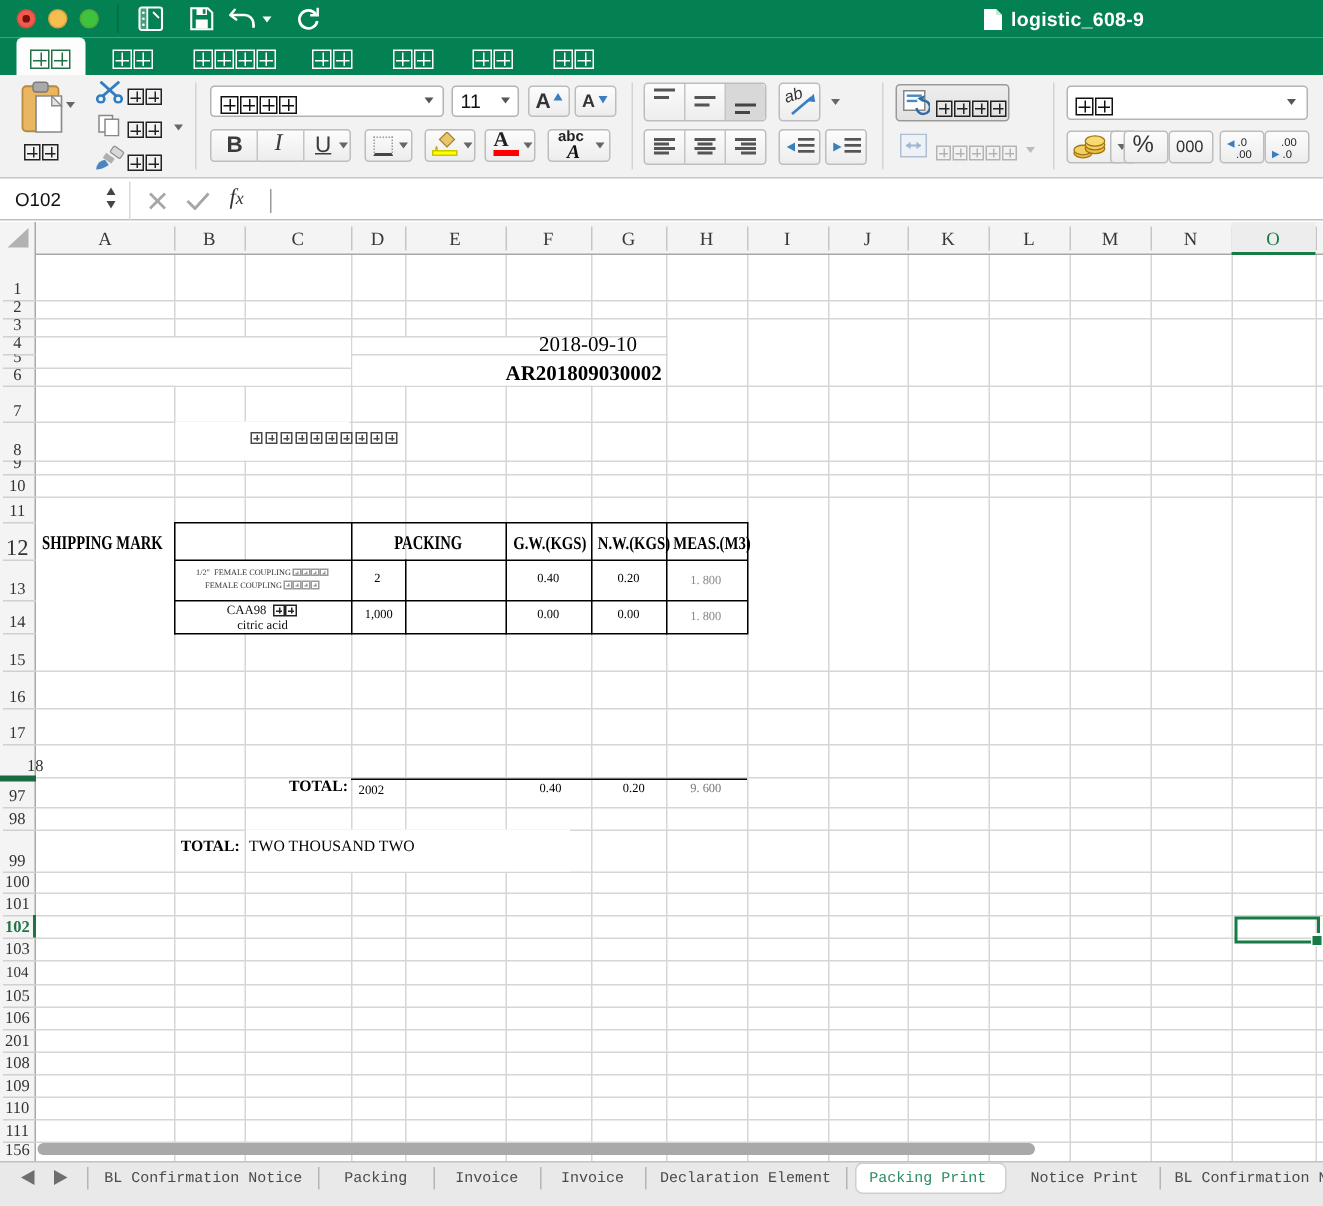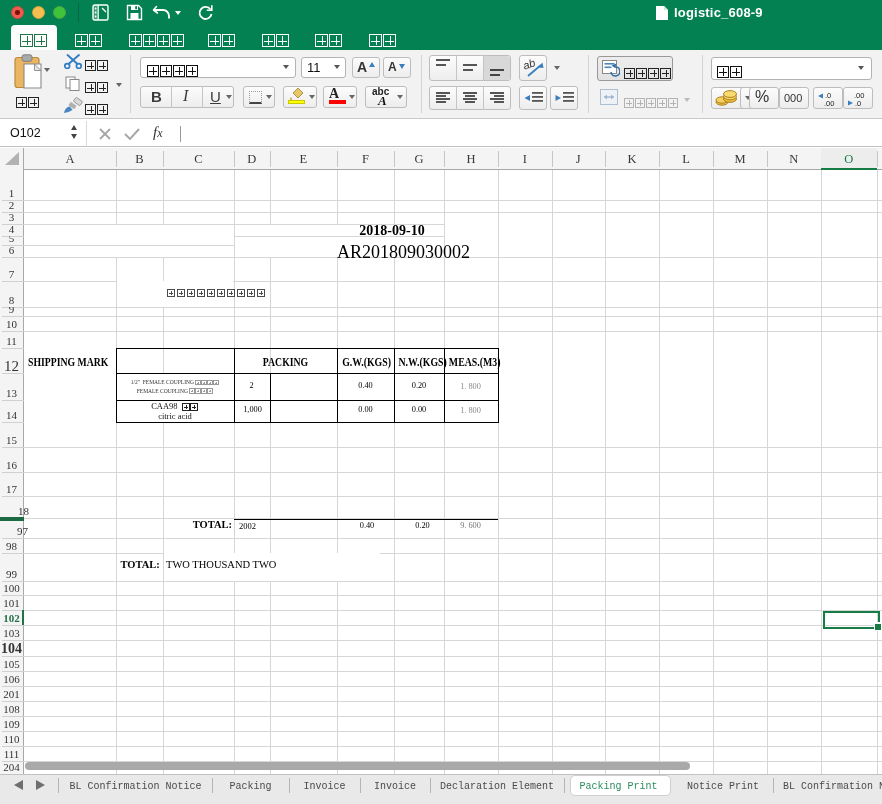--- a/index.html
+++ b/index.html
@@ -297,52 +297,52 @@
 <div class="abs ser" style="left:0;top:400px;width:23px;height:21px;overflow:hidden;display:flex;align-items:flex-end;justify-content:center;font-size:11px;line-height:12.5px;color:#333;font-weight:400">14</div>
 <div class="abs" style="left:2px;top:422px;width:22px;height:1px;background:#d0d0d0"></div>
 <div class="abs ser" style="left:0;top:423px;width:23px;height:23px;overflow:hidden;display:flex;align-items:flex-end;justify-content:center;font-size:11px;line-height:12.5px;color:#333;font-weight:400">15</div>
 <div class="abs" style="left:2px;top:447px;width:22px;height:1px;background:#d0d0d0"></div>
 <div class="abs ser" style="left:0;top:447px;width:23px;height:24px;overflow:hidden;display:flex;align-items:flex-end;justify-content:center;font-size:11px;line-height:12.5px;color:#333;font-weight:400">16</div>
 <div class="abs" style="left:2px;top:472px;width:22px;height:1px;background:#d0d0d0"></div>
 <div class="abs ser" style="left:0;top:472px;width:23px;height:23px;overflow:hidden;display:flex;align-items:flex-end;justify-content:center;font-size:11px;line-height:12.5px;color:#333;font-weight:400">17</div>
 <div class="abs" style="left:2px;top:496px;width:22px;height:1px;background:#d0d0d0"></div>
 <div class="abs ser" style="left:12px;top:496px;width:23px;height:21px;overflow:hidden;display:flex;align-items:flex-end;justify-content:center;font-size:11px;line-height:12.5px;color:#333;font-weight:400">18</div>
 <div class="abs" style="left:2px;top:518px;width:22px;height:1px;background:#d0d0d0"></div>
-<div class="abs ser" style="left:11px;top:520px;width:23px;height:17px;overflow:hidden;display:flex;align-items:flex-end;justify-content:center;font-size:11px;line-height:12.5px;color:#333;font-weight:400">97</div>
+<div class="abs ser" style="left:0;top:520px;width:23px;height:17px;overflow:hidden;display:flex;align-items:flex-end;justify-content:center;font-size:11px;line-height:12.5px;color:#333;font-weight:400">97</div>
 <div class="abs" style="left:2px;top:538px;width:22px;height:1px;background:#d0d0d0"></div>
 <div class="abs ser" style="left:0;top:538px;width:23px;height:14px;overflow:hidden;display:flex;align-items:flex-end;justify-content:center;font-size:11px;line-height:12.5px;color:#333;font-weight:400">98</div>
 <div class="abs" style="left:2px;top:553px;width:22px;height:1px;background:#d0d0d0"></div>
 <div class="abs ser" style="left:0;top:553px;width:23px;height:27px;overflow:hidden;display:flex;align-items:flex-end;justify-content:center;font-size:11px;line-height:12.5px;color:#333;font-weight:400">99</div>
 <div class="abs" style="left:2px;top:581px;width:22px;height:1px;background:#d0d0d0"></div>
 <div class="abs ser" style="left:0;top:581px;width:23px;height:13px;overflow:hidden;display:flex;align-items:flex-end;justify-content:center;font-size:11px;line-height:12.5px;color:#333;font-weight:400">100</div>
 <div class="abs" style="left:2px;top:595px;width:22px;height:1px;background:#d0d0d0"></div>
 <div class="abs ser" style="left:0;top:595px;width:23px;height:14px;overflow:hidden;display:flex;align-items:flex-end;justify-content:center;font-size:11px;line-height:12.5px;color:#333;font-weight:400">101</div>
 <div class="abs" style="left:2px;top:610px;width:22px;height:1px;background:#d0d0d0"></div>
 <div class="abs ser" style="left:0;top:610px;width:23px;height:14px;overflow:hidden;display:flex;align-items:flex-end;justify-content:center;font-size:11px;line-height:12.5px;color:#217346;font-weight:700">102</div>
 <div class="abs" style="left:2px;top:625px;width:22px;height:1px;background:#d0d0d0"></div>
 <div class="abs" style="left:22px;top:610px;width:2px;height:15px;background:#217346"></div>
 <div class="abs ser" style="left:0;top:625px;width:23px;height:14px;overflow:hidden;display:flex;align-items:flex-end;justify-content:center;font-size:11px;line-height:12.5px;color:#333;font-weight:400">103</div>
 <div class="abs" style="left:2px;top:640px;width:22px;height:1px;background:#d0d0d0"></div>
-<div class="abs ser" style="left:0;top:640px;width:23px;height:15px;overflow:hidden;display:flex;align-items:flex-end;justify-content:center;font-size:14px;line-height:12.5px;color:#333;font-weight:700">104</div>
+<div class="abs ser" style="left:0;top:640px;width:23px;height:15px;overflow:hidden;display:flex;align-items:flex-end;justify-content:center;font-size:10px;line-height:12.5px;color:#333;font-weight:400">104</div>
 <div class="abs" style="left:2px;top:656px;width:22px;height:1px;background:#d0d0d0"></div>
 <div class="abs ser" style="left:0;top:656px;width:23px;height:14px;overflow:hidden;display:flex;align-items:flex-end;justify-content:center;font-size:11px;line-height:12.5px;color:#333;font-weight:400">105</div>
 <div class="abs" style="left:2px;top:671px;width:22px;height:1px;background:#d0d0d0"></div>
 <div class="abs ser" style="left:0;top:671px;width:23px;height:14px;overflow:hidden;display:flex;align-items:flex-end;justify-content:center;font-size:11px;line-height:12.5px;color:#333;font-weight:400">106</div>
 <div class="abs" style="left:2px;top:686px;width:22px;height:1px;background:#d0d0d0"></div>
 <div class="abs ser" style="left:0;top:686px;width:23px;height:14px;overflow:hidden;display:flex;align-items:flex-end;justify-content:center;font-size:11px;line-height:12.5px;color:#333;font-weight:400">201</div>
 <div class="abs" style="left:2px;top:701px;width:22px;height:1px;background:#d0d0d0"></div>
 <div class="abs ser" style="left:0;top:701px;width:23px;height:14px;overflow:hidden;display:flex;align-items:flex-end;justify-content:center;font-size:11px;line-height:12.5px;color:#333;font-weight:400">108</div>
 <div class="abs" style="left:2px;top:716px;width:22px;height:1px;background:#d0d0d0"></div>
 <div class="abs ser" style="left:0;top:716px;width:23px;height:14px;overflow:hidden;display:flex;align-items:flex-end;justify-content:center;font-size:11px;line-height:12.5px;color:#333;font-weight:400">109</div>
 <div class="abs" style="left:2px;top:731px;width:22px;height:1px;background:#d0d0d0"></div>
 <div class="abs ser" style="left:0;top:731px;width:23px;height:14px;overflow:hidden;display:flex;align-items:flex-end;justify-content:center;font-size:11px;line-height:12.5px;color:#333;font-weight:400">110</div>
 <div class="abs" style="left:2px;top:746px;width:22px;height:1px;background:#d0d0d0"></div>
 <div class="abs ser" style="left:0;top:746px;width:23px;height:14px;overflow:hidden;display:flex;align-items:flex-end;justify-content:center;font-size:11px;line-height:12.5px;color:#333;font-weight:400">111</div>
 <div class="abs" style="left:2px;top:761px;width:22px;height:1px;background:#d0d0d0"></div>
-<div class="abs ser" style="left:0;top:761px;width:23px;height:12px;overflow:hidden;display:flex;align-items:flex-end;justify-content:center;font-size:11px;line-height:12.5px;color:#333;font-weight:400">204</div>
+<div class="abs ser" style="left:0;top:761px;width:23px;height:12px;overflow:hidden;display:flex;align-items:flex-end;justify-content:center;font-size:11px;line-height:12.5px;color:#333;font-weight:400">156</div>
 <div class="abs" style="left:2px;top:774px;width:22px;height:1px;background:#d0d0d0"></div>
 <div class="abs" style="left:0;top:517px;width:24px;height:3.5px;background:#1b6a41"></div>
 <div class="hl" style="left:24px;top:200px;width:858px"></div>
 <div class="hl" style="left:24px;top:212px;width:858px"></div>
 <div class="hl" style="left:24px;top:257px;width:858px"></div>
 <div class="hl" style="left:24px;top:281px;width:858px"></div>
 <div class="hl" style="left:24px;top:307px;width:858px"></div>
 <div class="hl" style="left:24px;top:316px;width:858px"></div>
 <div class="hl" style="left:24px;top:331px;width:858px"></div>
 <div class="hl" style="left:24px;top:447px;width:858px"></div>
@@ -392,22 +392,22 @@
 <div class="abs" style="left:116px;top:400px;width:382px;height:1px;background:#000"></div>
 <div class="abs" style="left:116px;top:422px;width:382px;height:1px;background:#000"></div>
 <div class="abs" style="left:234px;top:348px;width:1px;height:75px;background:#000"></div>
 <div class="abs" style="left:337px;top:348px;width:1px;height:75px;background:#000"></div>
 <div class="abs" style="left:394px;top:348px;width:1px;height:75px;background:#000"></div>
 <div class="abs" style="left:444px;top:348px;width:1px;height:75px;background:#000"></div>
 <div class="abs" style="left:498px;top:348px;width:1px;height:75px;background:#000"></div>
 <div class="abs" style="left:116px;top:348px;width:1px;height:75px;background:#000"></div>
 <div class="abs" style="left:269.5px;top:373px;width:1px;height:50px;background:#000"></div>
 <div class="abs" style="left:234px;top:519px;width:264px;height:1px;background:#000"></div>
-<div class="abs ser" style="left:337px;top:222.7px;font-size:14px;font-weight:700;color:#000;width:110px;text-align:center;">2018-09-10</div>
-<div class="abs ser" style="left:337px;top:242.2px;font-size:18px;font-weight:400;color:#000;width:112px;text-align:right;">AR201809030002</div>
+<div class="abs ser" style="left:337px;top:222.7px;font-size:14px;font-weight:400;color:#000;width:110px;text-align:center;">2018-09-10</div>
+<div class="abs ser" style="left:337px;top:242.2px;font-size:14px;font-weight:700;color:#000;width:112px;text-align:left;">AR201809030002</div>
 <div class="abs" style="left:167px;top:283px"><span class="cj" style="width:8px;height:8px;margin-right:2px;color:#4a4a4a;"></span><span class="cj" style="width:8px;height:8px;margin-right:2px;color:#4a4a4a;"></span><span class="cj" style="width:8px;height:8px;margin-right:2px;color:#4a4a4a;"></span><span class="cj" style="width:8px;height:8px;margin-right:2px;color:#4a4a4a;"></span><span class="cj" style="width:8px;height:8px;margin-right:2px;color:#4a4a4a;"></span><span class="cj" style="width:8px;height:8px;margin-right:2px;color:#4a4a4a;"></span><span class="cj" style="width:8px;height:8px;margin-right:2px;color:#4a4a4a;"></span><span class="cj" style="width:8px;height:8px;margin-right:2px;color:#4a4a4a;"></span><span class="cj" style="width:8px;height:8px;margin-right:2px;color:#4a4a4a;"></span><span class="cj" style="width:8px;height:8px;margin-right:2px;color:#4a4a4a;"></span></div>
 <div class="abs ser" style="left:28px;top:353.5px;font-size:13px;font-weight:700;transform:scale(0.75,1);transform-origin:0 0;white-space:nowrap">SHIPPING MARK</div>
 <div class="abs ser" style="left:234px;top:353.5px;width:103px;text-align:center;font-size:13px;font-weight:700;transform:scale(0.75,1);transform-origin:50% 0">PACKING</div>
 <div class="abs ser" style="left:337px;top:354.5px;width:57px;text-align:center;font-size:12px;font-weight:700;transform:scale(0.82,1);transform-origin:50% 0;white-space:nowrap">G.W.(KGS)</div>
 <div class="abs ser" style="left:394px;top:354.5px;width:50px;text-align:center;font-size:12px;font-weight:700;transform:scale(0.82,1);transform-origin:50% 0;white-space:nowrap">N.W.(KGS)</div>
 <div class="abs ser" style="left:444px;top:354.5px;width:54px;text-align:center;font-size:12px;font-weight:700;transform:scale(0.82,1);transform-origin:50% 0;white-space:nowrap">MEAS.(M3)</div>
 <div class="abs ser" style="left:116px;top:378px;width:118px;text-align:center;font-size:5.5px;line-height:8.5px;color:#333">1/2"&nbsp;&nbsp;FEMALE COUPLING <span class="cj" style="width:5.5px;height:5.5px;margin-right:0.5px;color:#9a9a9a;"></span><span class="cj" style="width:5.5px;height:5.5px;margin-right:0.5px;color:#9a9a9a;"></span><span class="cj" style="width:5.5px;height:5.5px;margin-right:0.5px;color:#9a9a9a;"></span><span class="cj" style="width:5.5px;height:5.5px;margin-right:0.5px;color:#9a9a9a;"></span><br>FEMALE COUPLING <span class="cj" style="width:5.5px;height:5.5px;margin-right:0.5px;color:#9a9a9a;"></span><span class="cj" style="width:5.5px;height:5.5px;margin-right:0.5px;color:#9a9a9a;"></span><span class="cj" style="width:5.5px;height:5.5px;margin-right:0.5px;color:#9a9a9a;"></span><span class="cj" style="width:5.5px;height:5.5px;margin-right:0.5px;color:#9a9a9a;"></span></div>
 <div class="abs ser" style="left:234px;top:381.4px;font-size:8.3px;font-weight:400;color:#000;width:35px;text-align:center;">2</div>
 <div class="abs ser" style="left:337px;top:381.4px;font-size:8.3px;font-weight:400;color:#000;width:57px;text-align:center;">0.40</div>
 <div class="abs ser" style="left:394px;top:381.4px;font-size:8.3px;font-weight:400;color:#000;width:50px;text-align:center;">0.20</div>

